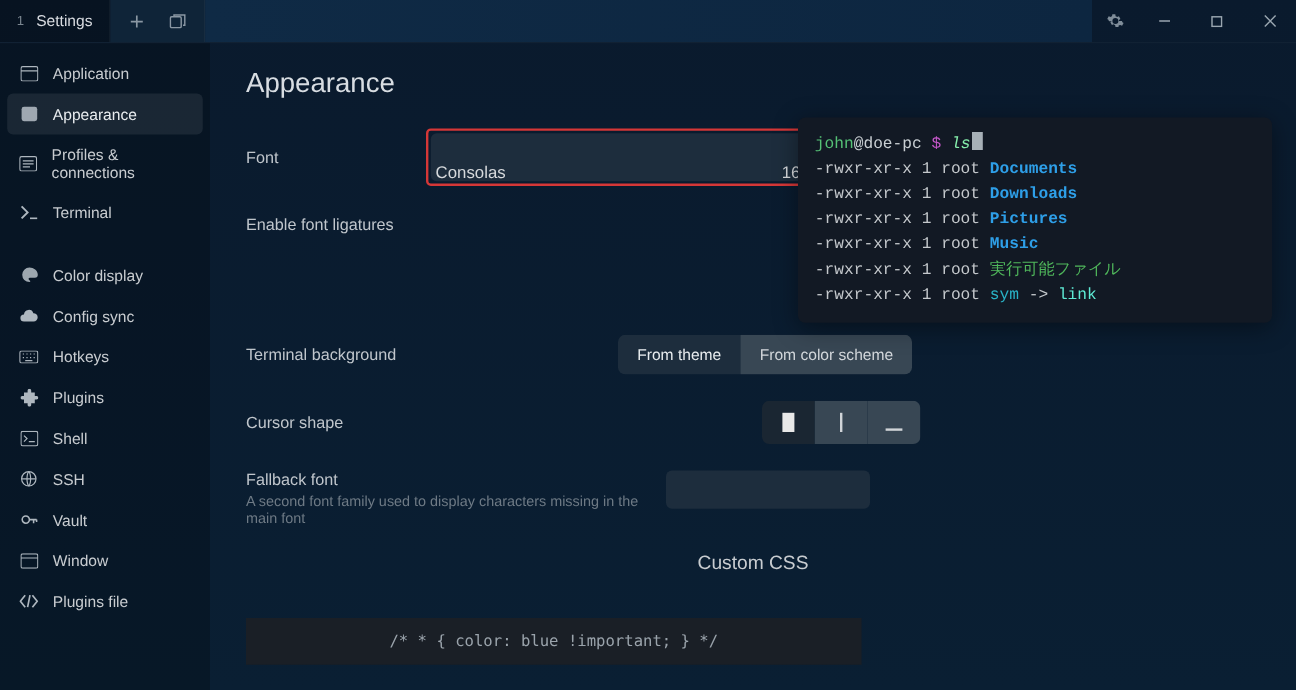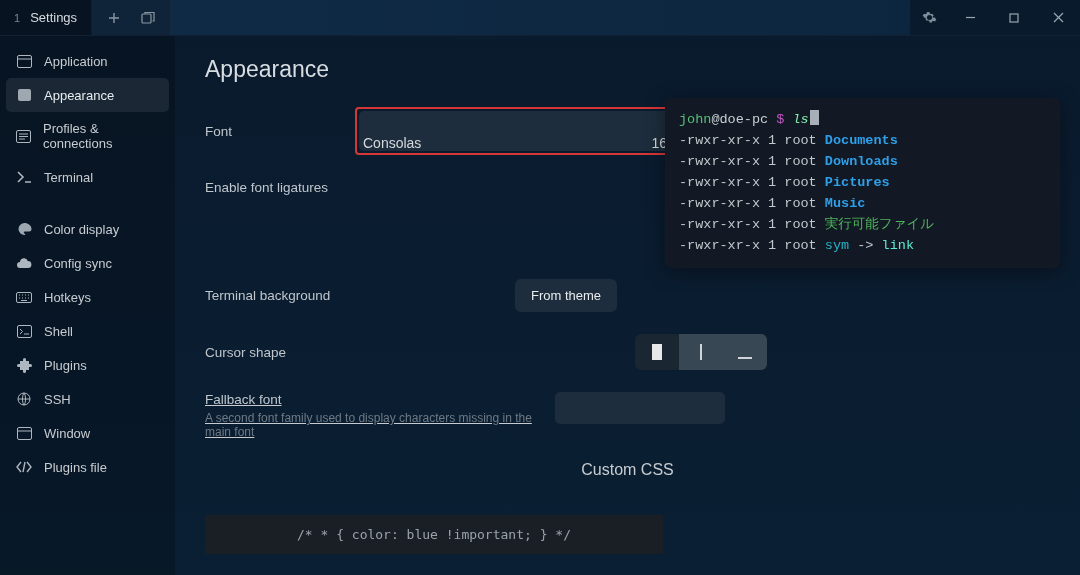--- a/index.html
+++ b/index.html
@@ -47,21 +47,21 @@
   .cursor-seg { display:flex; border-radius:6px; overflow:hidden; }
   .cursor-seg .cs { width:44px; height:36px; background:#384754; display:flex; align-items:center; justify-content:center; font-family: monospace; color:#dfe3e7; }
   .cursor-seg .cs.active { background:#1a2632; }
   .cursor-seg .cs .block { width:10px; height:16px; background:#e8e8e8; }
   .cursor-seg .cs .beam { width:2px; height:16px; background:#d0d4d8; }
   .cursor-seg .cs .under { width:14px; height:2px; background:#d0d4d8; margin-top:12px; }
   
   .subtle { font-size:12px; color:#6e7a85; margin-top:4px; }
   .fallback-input { width:170px; height:32px; background:#1d2d3d; border-radius:5px; }
   
-  .css-box { background:#1a1f26; border-radius:0; padding:12px 14px; font-family: Consolas, monospace; font-size:13px; color:#9aa3ab; width:458px;margin-top:36px; }
+  .css-box { background:#1a1f26; border-radius:0; padding:12px 14px; font-family: Consolas, monospace; font-size:13px; color:#9aa3ab; width:513px;margin-top:36px; }
   
   .preview { position:absolute; top: 62px; right: 20px; width: 395px; background:#121924; border-radius:6px; padding:12px 14px; font-family: Consolas, "Courier New", monospace; font-size:13.5px; line-height:1.55; color:#c4c8cc; box-shadow: 0 4px 20px rgba(0,0,0,0.4); }
   .preview .p-user { color:#55c176; }
   .preview .p-host { color:#c9cfd3; }
   .preview .p-dollar { color:#c557c9; }
   .preview .p-cmd { color:#86efac;font-style:italic; }
   .preview .p-cursor { display:inline-block; width:9px; height:15px; background:#a7b0b7; vertical-align:-2px; margin-left:1px; }
   .preview .p-dir { color:#2e9fe8; font-weight:bold; }
   .preview .p-exe { color:#4fb65b; }
   .preview .p-sym { color:#29b2c6;margin-top:25px; }
@@ -176,43 +176,52 @@
         <span class="ic">
             <svg width="16" height="11" viewBox="0 0 16 11">
               <rect x="0.5" y="0.5" width="15" height="10" rx="1.5" fill="none" stroke="currentColor"></rect>
               <path d="M3 3h1M6 3h1M9 3h1M12 3h1M3 6h1M6 6h1M9 6h1M12 6h1M5 8.5h6" stroke="currentColor"></path>
             </svg>
           </span>
         <span>Hotkeys</span>
       </div>
       <div class="side-item">
         <span class="ic">
+            <svg width="15" height="15" viewBox="0 0 15 15">
+              <path d="M3 3h3V1.5a1.5 1.5 0 0 1 3 0V3h3v3h1.5a1.5 1.5 0 0 1 0 3H12v3H9v1.5a1.5 1.5 0 0 1-3 0V12H3V9H1.5a1.5 1.5 0 0 1 0-3H3z" fill="currentColor"></path>
+            </svg>
+          </span>
+        <span>Plugins</span>
+      </div>
+      <div class="side-item">
+        <span class="ic">
             <svg width="15" height="13" viewBox="0 0 15 13">
               <rect x="0.5" y="0.5" width="14" height="12" rx="1.5" fill="none" stroke="currentColor"></rect>
               <path d="M3 4l2.5 2.5L3 9M7 9h5" stroke="currentColor" fill="none"></path>
             </svg>
           </span>
         <span>Shell</span>
       </div>
       <div class="side-item">
         <span class="ic">
-            <svg width="15" height="15" viewBox="0 0 15 15">
-              <path d="M3 3h3V1.5a1.5 1.5 0 0 1 3 0V3h3v3h1.5a1.5 1.5 0 0 1 0 3H12v3H9v1.5a1.5 1.5 0 0 1-3 0V12H3V9H1.5a1.5 1.5 0 0 1 0-3H3z" fill="currentColor"></path>
-            </svg>
-          </span>
-        <span>Plugins</span>
-      </div>
-      <div class="side-item">
-        <span class="ic">
             <svg width="14" height="14" viewBox="0 0 14 14">
               <circle cx="7" cy="7" r="6" fill="none" stroke="currentColor"></circle>
               <path d="M1 7h12M7 1c2 2 2 10 0 12M7 1c-2 2-2 10 0 12" fill="none" stroke="currentColor"></path>
             </svg>
           </span>
         <span>SSH</span>
+      </div>
+      <div class="side-item">
+        <span class="ic">
+            <svg width="15" height="14" viewBox="0 0 15 14">
+              <circle cx="4.5" cy="7" r="3" fill="none" stroke="currentColor" stroke-width="1.3"></circle>
+              <path d="M7.5 7h6M11 7v3M13.5 7v2" stroke="currentColor" stroke-width="1.3"></path>
+            </svg>
+          </span>
+        <span>Vault</span>
       </div>
       <div class="side-item">
         <span class="ic">
             <svg width="15" height="13" viewBox="0 0 15 13">
               <rect x="0.5" y="0.5" width="14" height="12" rx="1.5" fill="none" stroke="currentColor"></rect>
               <path d="M0.5 4h14" stroke="currentColor"></path>
             </svg>
           </span>
         <span>Window</span>
       </div>
@@ -250,20 +259,21 @@
         </div>
       </div>
 
       <div style="height:60px;"></div>
 
       <div class="row">
         <div class="label" style="width:310px;">Terminal background</div>
         <div class="control" style="justify-content:flex-start;">
           <div class="segmented">
             <div class="seg active">From theme</div>
+            <div class="seg">From color scheme</div>
           </div>
         </div>
       </div>
 
       <div class="row">
         <div class="label" style="width:430px;">Cursor shape</div>
         <div class="control" style="justify-content:flex-start;">
           <div class="cursor-seg">
             <div class="cs active">
                 <div class="block"></div>
@@ -273,21 +283,21 @@
               </div>
             <div class="cs">
                 <div class="under"></div>
               </div>
           </div>
         </div>
       </div>
 
 
       <div class="row" style="align-items:flex-start;">
-        <div style="width:350px;text-decoration:underline;">
+        <div style="width:350px;">
           <div class="label" style="width:auto;">Fallback font</div>
           <div class="subtle">A second font family used to display characters missing in the main font</div>
         </div>
         <div class="control" style="justify-content:flex-start;">
           <div class="fallback-input"></div>
         </div>
       </div>
 
       <div style="margin-top:10px;text-align:center;">
         <div class="label" style="width:auto; margin-bottom:10px;">Custom CSS</div>

